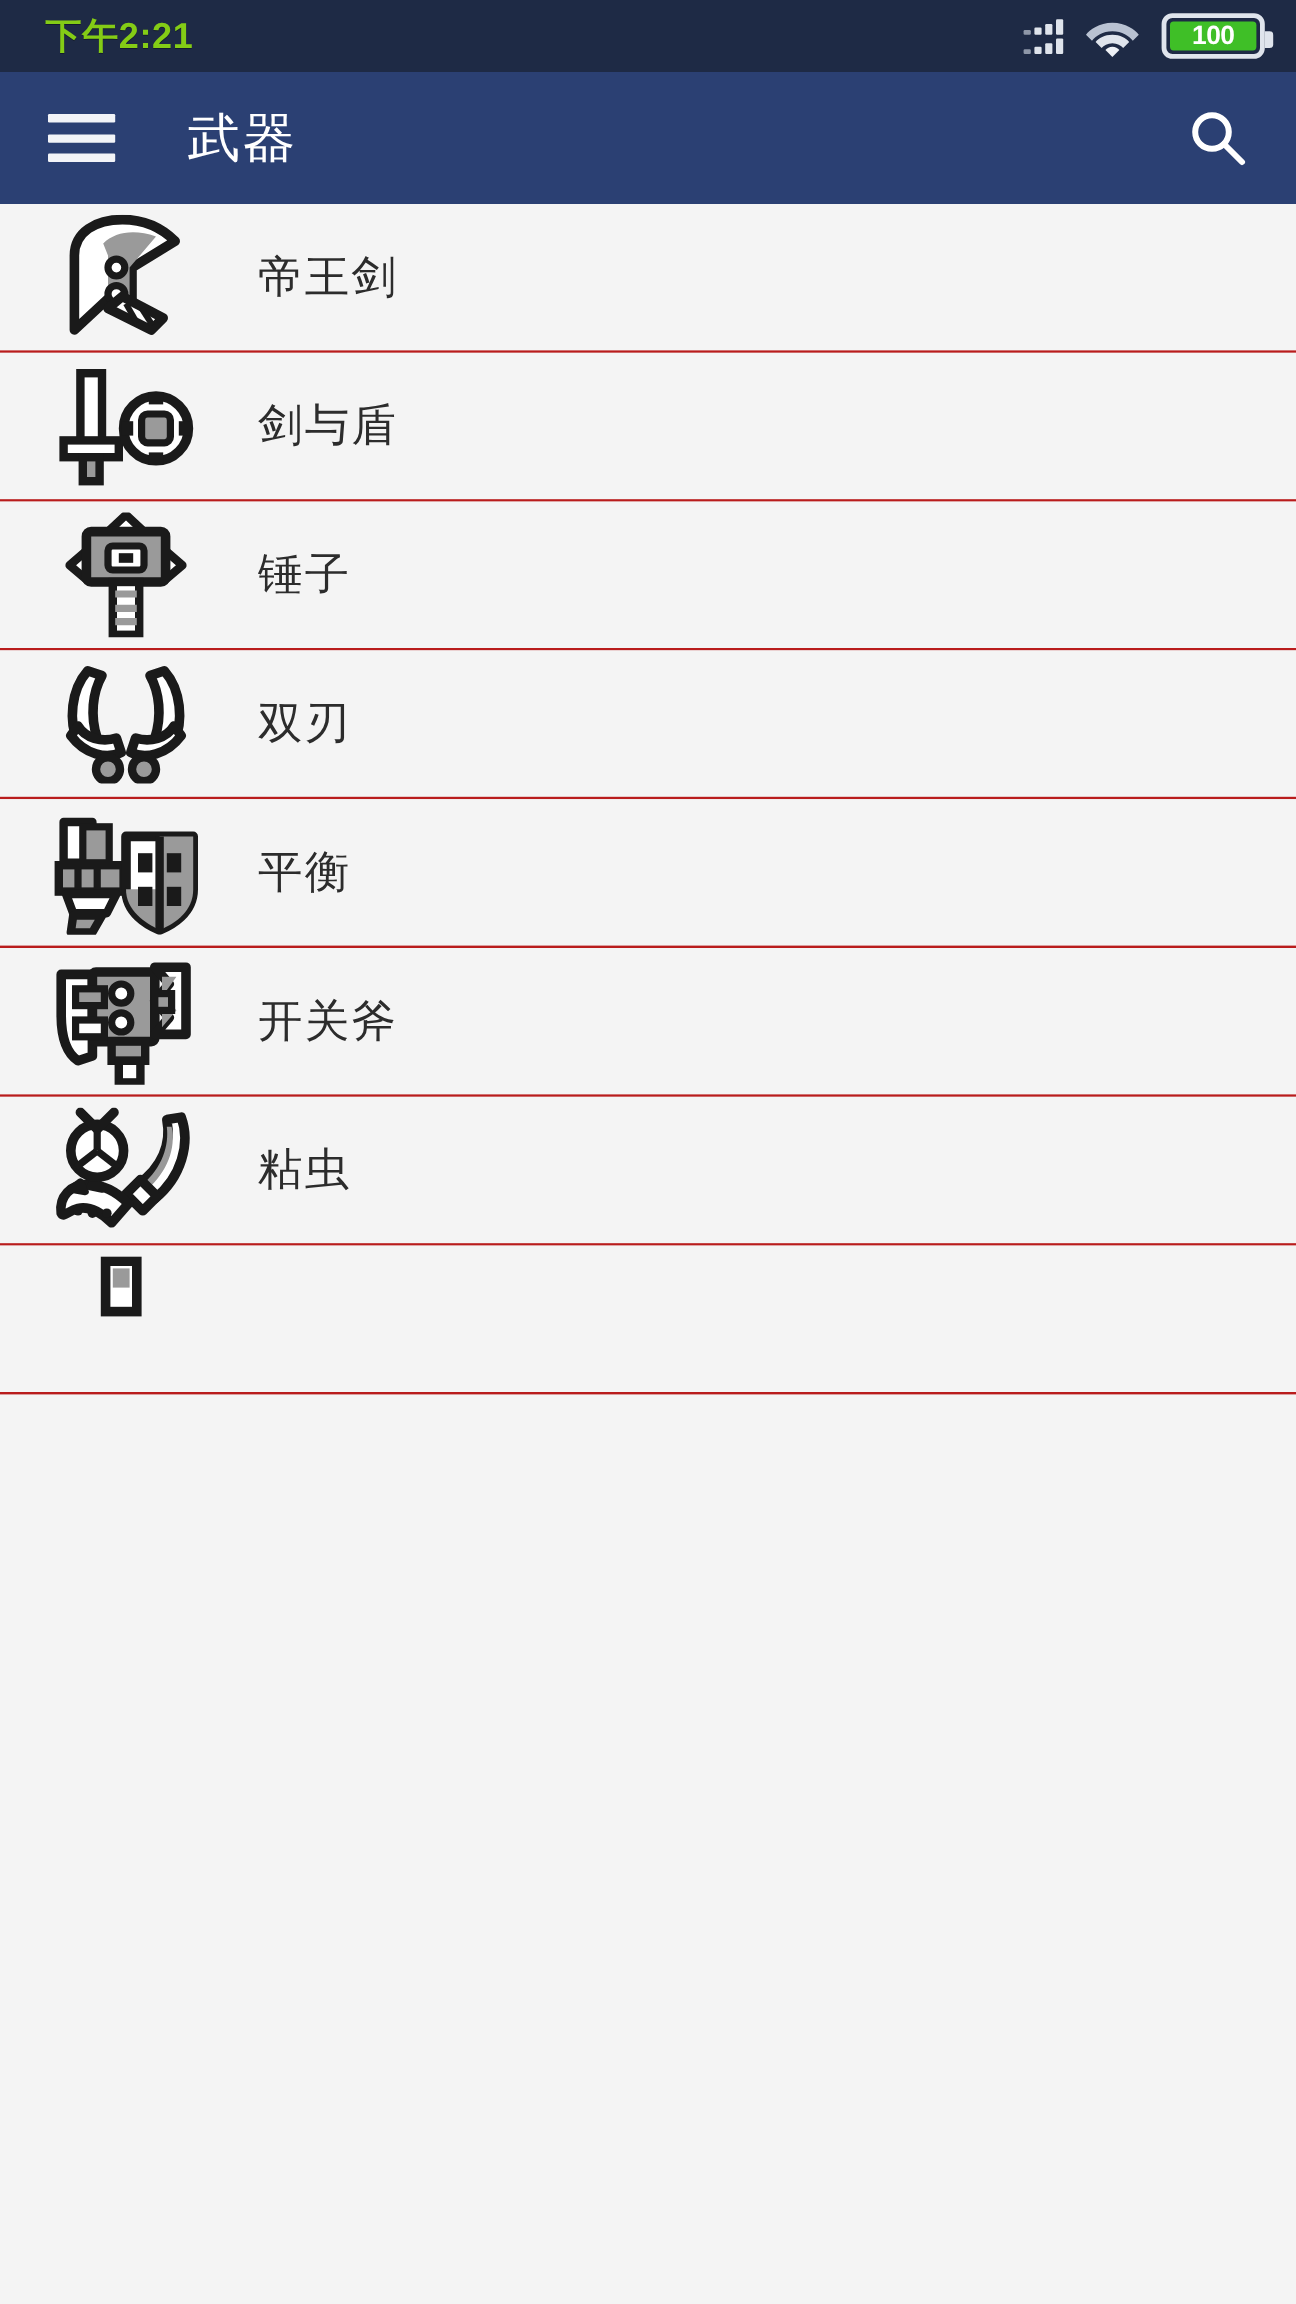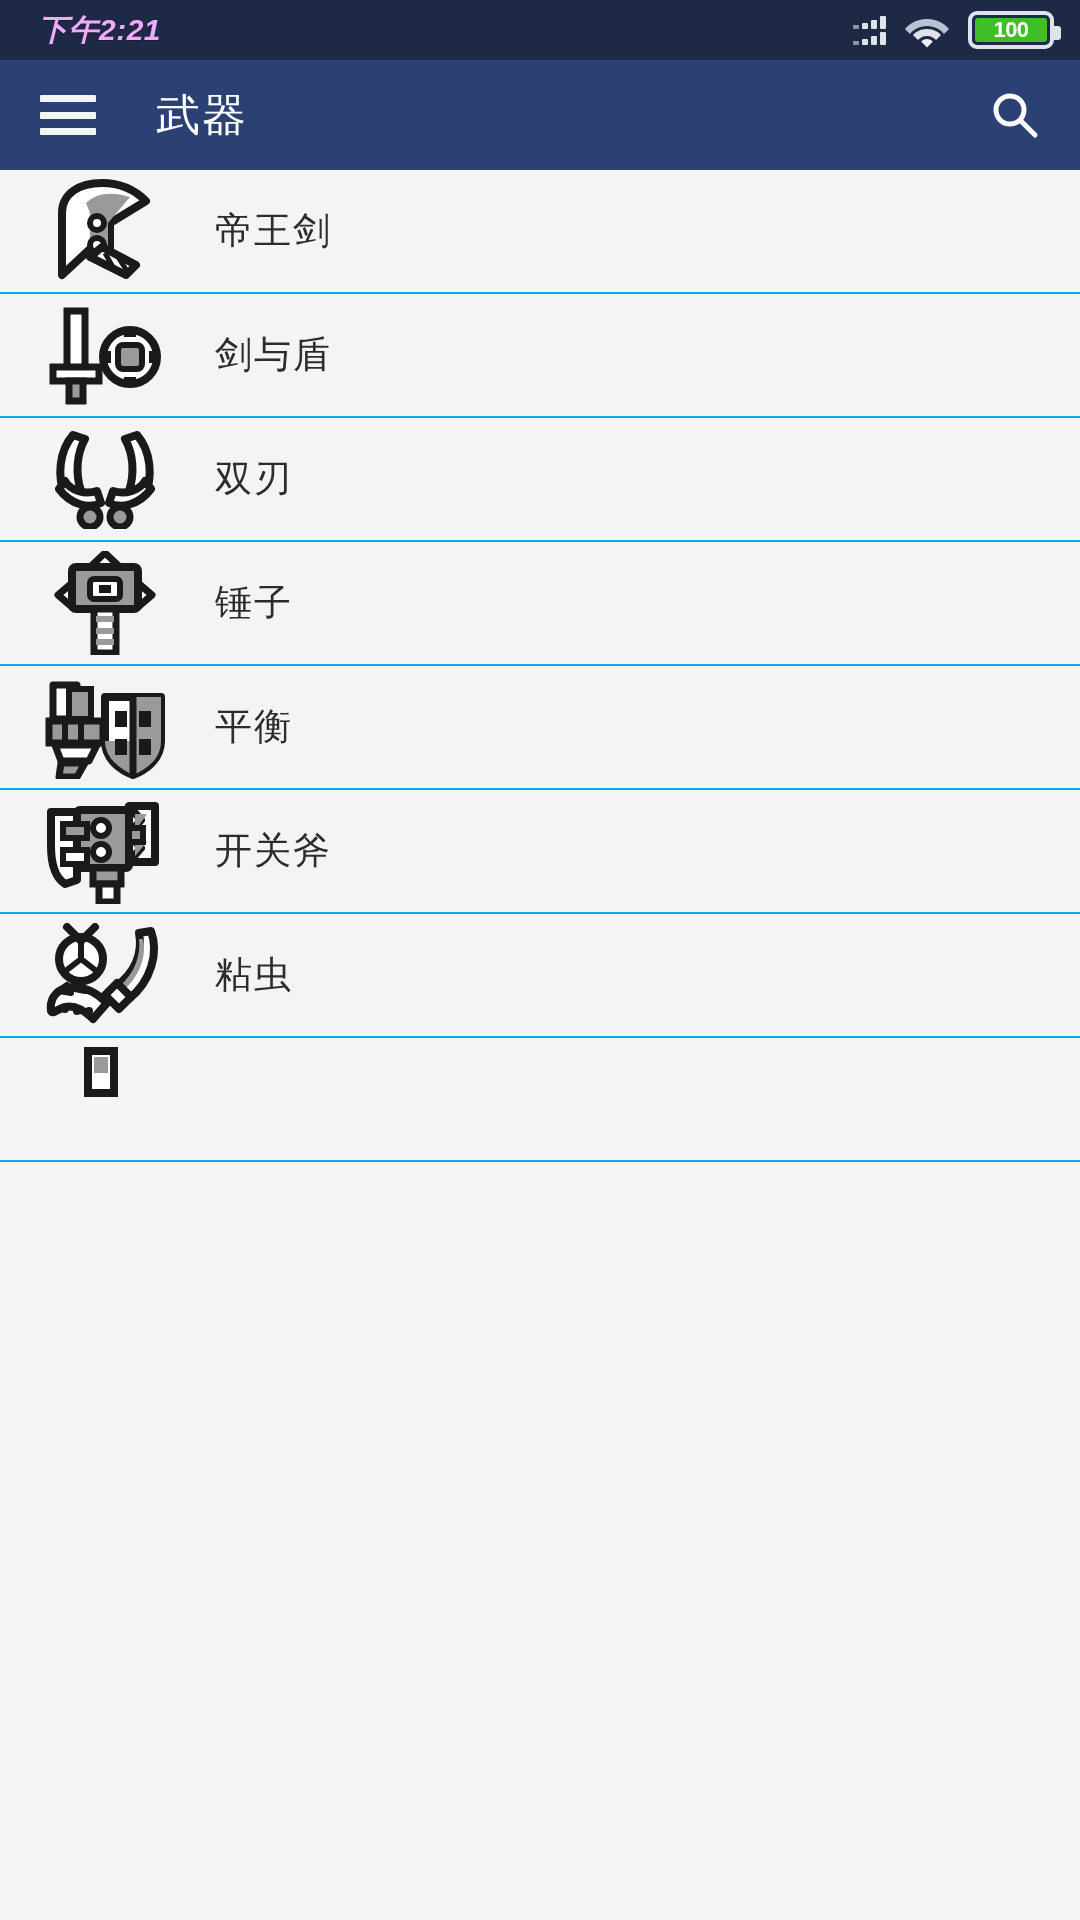--- a/index.html
+++ b/index.html
@@ -12,24 +12,23 @@
 
   
   .status-bar{
     height:60px; width:1080px;
     background:#1e2a45;
     display:flex; align-items:center;
     padding:0 26px 0 38px;
     position:relative;
   }
   .status-time{
-    color:#f0abfc; font-size:30px; font-weight:700;
+    color:#84cc16; font-size:30px; font-weight:700;
     letter-spacing:.5px;
     text-shadow:0 1px 0 rgba(0,0,0,.35);
-    font-style:italic;
   }
   .status-icons{
     margin-left:auto; display:flex; align-items:center; gap:18px;
   }
   
   .signal{ display:flex; flex-direction:column; gap:3px; }
   .signal-row{ display:flex; align-items:flex-end; gap:3px; height:13px; }
   .signal-row i{ display:block; width:6px; background:#dfe4ec; border-radius:1px; }
   .signal-row i:nth-child(1){ height:4px;  background:#8e97a8; }
   .signal-row i:nth-child(2){ height:6px; }
@@ -86,21 +85,21 @@
   }
 
   
   .weapon-list{
     width:1080px;
     background:#f4f4f4;
   }
   .weapon-row{
     height:124px; width:1080px;
     display:flex; align-items:center;
-    border-bottom:2px solid #0ea5e9;
+    border-bottom:2px solid #b91c1c;
     background:#f4f4f4;
     cursor:pointer;
     position:relative;
   }
   .weapon-icon{
     width:150px; min-width:150px; height:110px;
     display:flex; align-items:center; justify-content:center;
     margin-left:30px;
   }
   .weapon-icon svg{ display:block; }
@@ -194,52 +193,52 @@
         <rect x="24" y="76" width="14" height="20" fill="#9a9a9a" stroke="#1a1a1a" stroke-width="7"></rect>
         <circle cx="85" cy="52" r="27" fill="#ffffff" stroke="#1a1a1a" stroke-width="8"></circle>
         <rect x="73" y="40" width="24" height="24" rx="5" fill="#9a9a9a" stroke="#1a1a1a" stroke-width="6"></rect>
         <rect x="79" y="22" width="12" height="10" fill="#1a1a1a"></rect>
         <rect x="79" y="72" width="12" height="10" fill="#1a1a1a"></rect>
         <rect x="56" y="46" width="10" height="12" fill="#1a1a1a"></rect>
         <rect x="104" y="46" width="10" height="12" fill="#1a1a1a"></rect>
       </svg>
     </div>
     <div class="weapon-label">剑与盾</div>
-  </div>
-
-  <div class="weapon-row">
-    <div class="weapon-icon">
-      <svg width="116" height="100" viewBox="0 0 116 100">
-        <path d="M26 6 C12 22 10 48 18 66 L34 62 C28 44 30 24 38 10 Z" fill="#ffffff" stroke="#1a1a1a" stroke-width="8" stroke-linejoin="round"></path>
-        <path d="M90 6 C104 22 106 48 98 66 L82 62 C88 44 86 24 78 10 Z" fill="#ffffff" stroke="#1a1a1a" stroke-width="8" stroke-linejoin="round"></path>
-        <path d="M12 60 C24 76 42 80 54 74 L50 62 C38 66 24 62 18 52 Z" fill="#ffffff" stroke="#1a1a1a" stroke-width="8" stroke-linejoin="round"></path>
-        <path d="M104 60 C92 76 74 80 62 74 L66 62 C78 66 92 62 98 52 Z" fill="#ffffff" stroke="#1a1a1a" stroke-width="8" stroke-linejoin="round"></path>
-        <circle cx="43" cy="88" r="10" fill="#9a9a9a" stroke="#1a1a1a" stroke-width="7"></circle>
-        <circle cx="73" cy="88" r="10" fill="#9a9a9a" stroke="#1a1a1a" stroke-width="7"></circle>
-      </svg>
-    </div>
-    <div class="weapon-label">双刃</div>
   </div>
 
   <div class="weapon-row">
     <div class="weapon-icon">
       <svg width="110" height="104" viewBox="0 0 110 104">
         <path d="M55 2 L70 16 L40 16 Z" fill="#ffffff" stroke="#1a1a1a" stroke-width="7" stroke-linejoin="round"></path>
         <path d="M22 32 L8 44 L22 56 Z" fill="#ffffff" stroke="#1a1a1a" stroke-width="7" stroke-linejoin="round"></path>
         <path d="M88 32 L102 44 L88 56 Z" fill="#ffffff" stroke="#1a1a1a" stroke-width="7" stroke-linejoin="round"></path>
         <rect x="22" y="16" width="66" height="42" rx="4" fill="#9a9a9a" stroke="#1a1a1a" stroke-width="8"></rect>
         <rect x="40" y="28" width="30" height="20" rx="4" fill="#ffffff" stroke="#1a1a1a" stroke-width="6"></rect>
         <rect x="49" y="34" width="12" height="8" fill="#1a1a1a"></rect>
         <rect x="44" y="58" width="22" height="44" fill="#ffffff" stroke="#1a1a1a" stroke-width="7"></rect>
         <line x1="46" y1="68" x2="64" y2="68" stroke="#9a9a9a" stroke-width="6"></line>
         <line x1="46" y1="80" x2="64" y2="80" stroke="#9a9a9a" stroke-width="6"></line>
         <line x1="46" y1="91" x2="64" y2="91" stroke="#9a9a9a" stroke-width="6"></line>
       </svg>
     </div>
     <div class="weapon-label">锤子</div>
+  </div>
+
+  <div class="weapon-row">
+    <div class="weapon-icon">
+      <svg width="116" height="100" viewBox="0 0 116 100">
+        <path d="M26 6 C12 22 10 48 18 66 L34 62 C28 44 30 24 38 10 Z" fill="#ffffff" stroke="#1a1a1a" stroke-width="8" stroke-linejoin="round"></path>
+        <path d="M90 6 C104 22 106 48 98 66 L82 62 C88 44 86 24 78 10 Z" fill="#ffffff" stroke="#1a1a1a" stroke-width="8" stroke-linejoin="round"></path>
+        <path d="M12 60 C24 76 42 80 54 74 L50 62 C38 66 24 62 18 52 Z" fill="#ffffff" stroke="#1a1a1a" stroke-width="8" stroke-linejoin="round"></path>
+        <path d="M104 60 C92 76 74 80 62 74 L66 62 C78 66 92 62 98 52 Z" fill="#ffffff" stroke="#1a1a1a" stroke-width="8" stroke-linejoin="round"></path>
+        <circle cx="43" cy="88" r="10" fill="#9a9a9a" stroke="#1a1a1a" stroke-width="7"></circle>
+        <circle cx="73" cy="88" r="10" fill="#9a9a9a" stroke="#1a1a1a" stroke-width="7"></circle>
+      </svg>
+    </div>
+    <div class="weapon-label">双刃</div>
   </div>
 
 
 
   <div class="weapon-row">
     <div class="weapon-icon">
       <svg width="124" height="104" viewBox="0 0 124 104">
         <path d="M10 10 L34 10 L34 44 L10 44 Z" fill="#ffffff" stroke="#1a1a1a" stroke-width="7" stroke-linejoin="round"></path>
         <rect x="26" y="14" width="22" height="30" fill="#9a9a9a" stroke="#1a1a1a" stroke-width="6"></rect>
         <rect x="6" y="46" width="54" height="22" fill="#9a9a9a" stroke="#1a1a1a" stroke-width="7"></rect>

